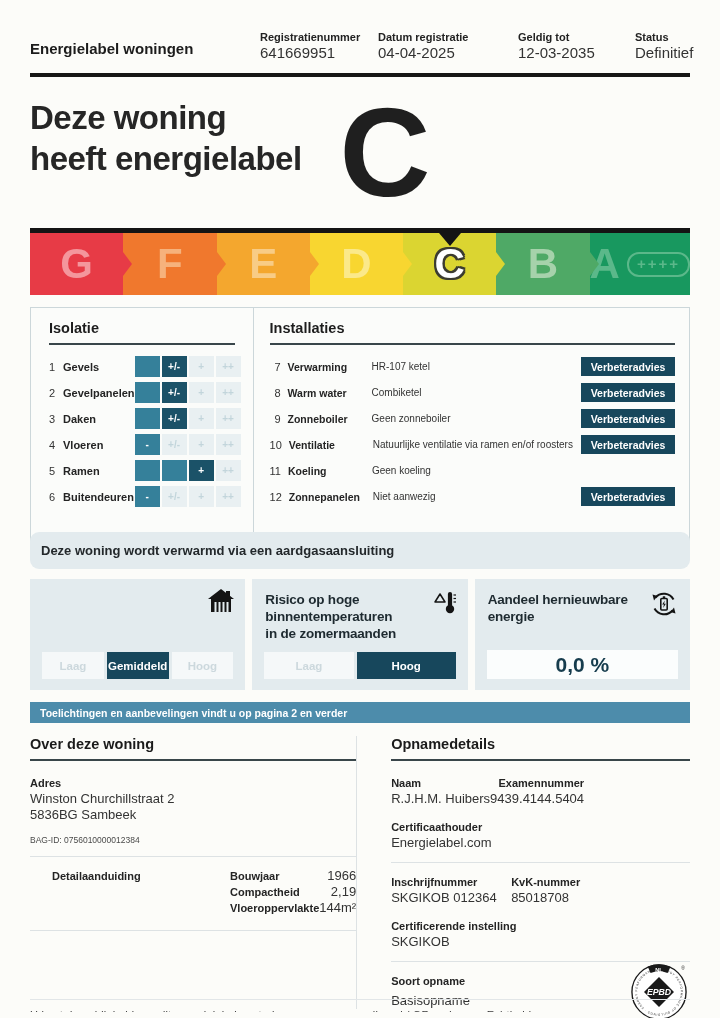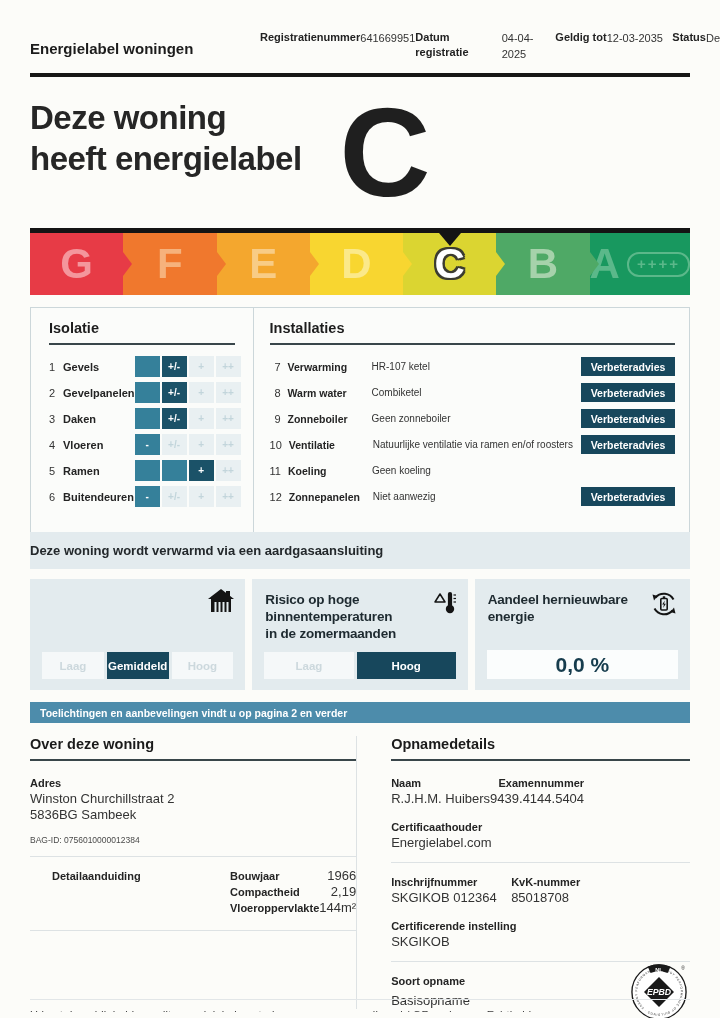--- a/index.html
+++ b/index.html
@@ -3,24 +3,24 @@
 <meta charset="utf-8">
 <style>
   * { margin:0; padding:0; box-sizing:border-box; }
   html,body { width:720px; height:1018px; }
   body { font-family:"Liberation Sans", sans-serif; background:#fcfcf9; color:#2b2b2b; overflow:hidden; }
   .page { position:relative; width:720px; height:1018px; }
 
   
   .hdr { position:absolute; top:30px; left:30px; right:30px; display:flex; align-items:flex-start; }
   .hdr-title { flex:0 0 230px; font-size:15px; font-weight:bold; color:#1c1c1c; padding-top:10px; }
-  .hdr-field { display:flex; flex-direction:row; }
+  .hdr-field { display:flex; flex-direction:column; }
   .hf1{flex:0 0 118px;} .hf2{flex:0 0 140px;} .hf3{flex:0 0 117px;} .hf4{flex:1;}
   .hdr-label { font-size:11px; font-weight:bold; color:#222; line-height:15px; }
-  .hdr-value { font-size:11px; color:#333; line-height:16px; }
+  .hdr-value { font-size:15px; color:#333; line-height:16px; }
   .hdr-rule { position:absolute; top:73px; left:30px; right:30px; height:4px; background:#161616; }
 
   
   .hero { position:absolute; top:98px; left:30px; right:30px; display:flex; }
   .hero-text { font-size:33px; font-weight:bold; color:#262626; line-height:1.24; letter-spacing:-0.5px; }
   .hero-grade { font-size:126px; font-weight:bold; color:#1f1f1f; line-height:0.78; margin-left:38px; margin-top:6px; }
 
   
   .scale { position:absolute; top:228px; left:30px; right:30px; height:67px; display:flex; border-top:5px solid #141414; }
   .seg { flex:1; position:relative; display:flex; align-items:center; justify-content:center; }
@@ -54,21 +54,21 @@
   .ins-row { display:flex; align-items:center; height:21px; margin-bottom:5px; }
   .ins-num { flex:0 0 18px; font-size:11px; color:#333; text-align:right; padding-right:7px; }
   .ins-label { flex:0 0 84px; font-size:10.5px; font-weight:bold; color:#242424; }
   .ins-value { flex:1; font-size:10px; color:#333; white-space:nowrap; }
   .ins-btn { flex:0 0 94px; height:19px; background:#17475c; color:#fff; font-size:10.5px; font-weight:bold;
              display:flex; align-items:center; justify-content:center; }
   .ins-btn.none { background:transparent; }
 
   
   .gas { position:absolute; top:532px; left:30px; right:30px; height:37px; background:#e3ebee;
-         display:flex; align-items:center; font-size:13px; font-weight:bold; color:#23282b; }
+         display:flex; align-items:center; padding-left:11px; font-size:13px; font-weight:bold; color:#23282b;border-radius:9px; }
 
   
   .boxes { position:absolute; top:579px; left:30px; right:30px; height:111px; display:flex; gap:7px; }
   .ibox { flex:1; background:#e3ebee; position:relative; padding:12px 13px; }
   .ibox-title { font-size:13.5px; font-weight:bold; color:#1e2a30; line-height:1.26; letter-spacing:-0.2px; }
   .ibox-icon { position:absolute; top:10px; right:11px; }
   .segctl { position:absolute; left:12px; right:12px; bottom:11px; height:27px; display:flex; gap:3px; }
   .opt { flex:1; display:flex; align-items:center; justify-content:center; font-size:11.5px; font-weight:bold; }
   .opt.off { background:#f5f8f9; color:#ccd8dd; }
   .opt.on { background:#17475c; color:#fff; }

